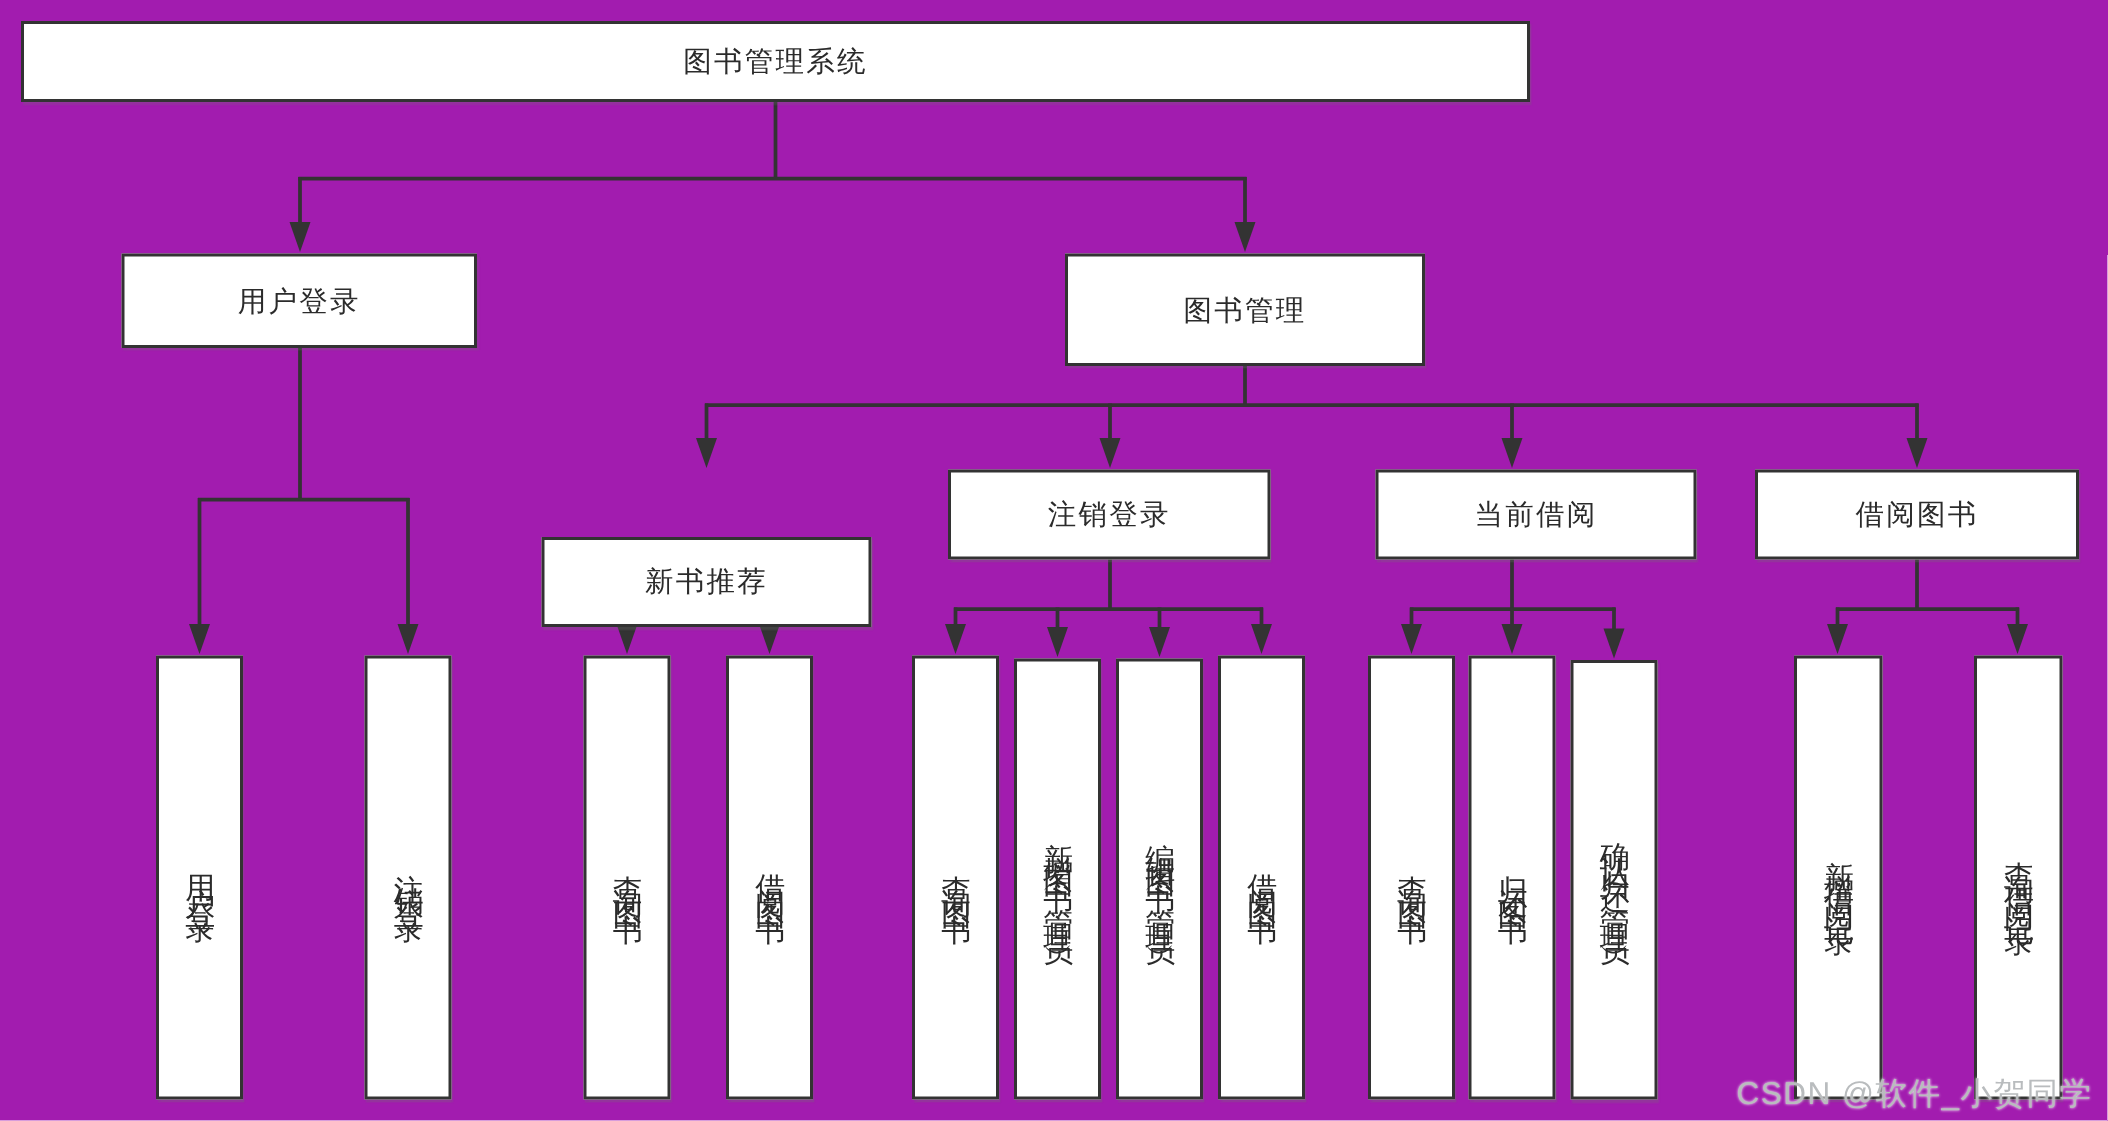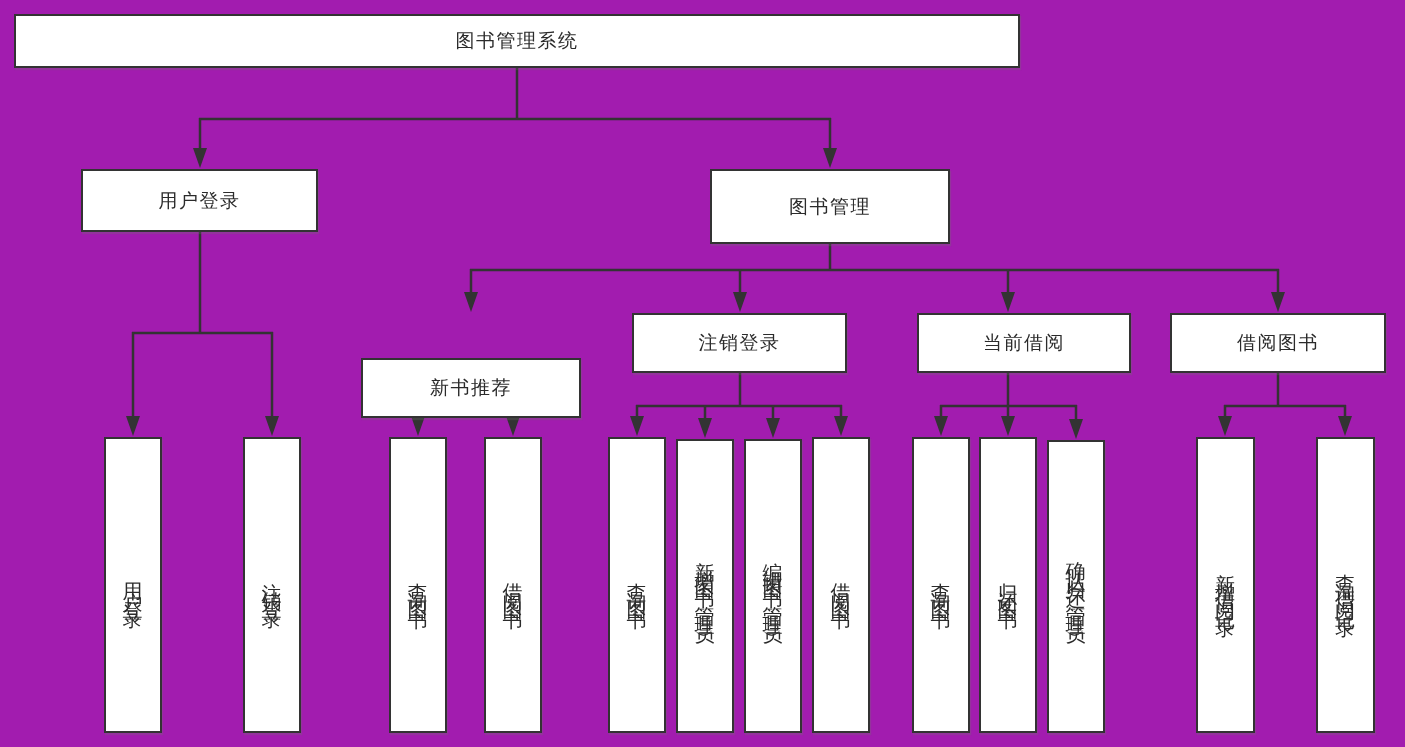--- a/index.html
+++ b/index.html
@@ -163,13 +163,14 @@
     <span class="vtext">确认归还（管理员）</span>
   </div>
 
   <div class="box vbox" style="left:1196px; top:437px; width:59px; height:296px;">
     <span class="vtext">新增借阅记录</span>
   </div>
   <div class="box vbox" style="left:1316px; top:437px; width:59px; height:296px;">
     <span class="vtext">查询借阅记录</span>
   </div>
 
+  <div class="watermark">CSDN @软件_小贺同学</div>
 </div>
 
 </body></html>

